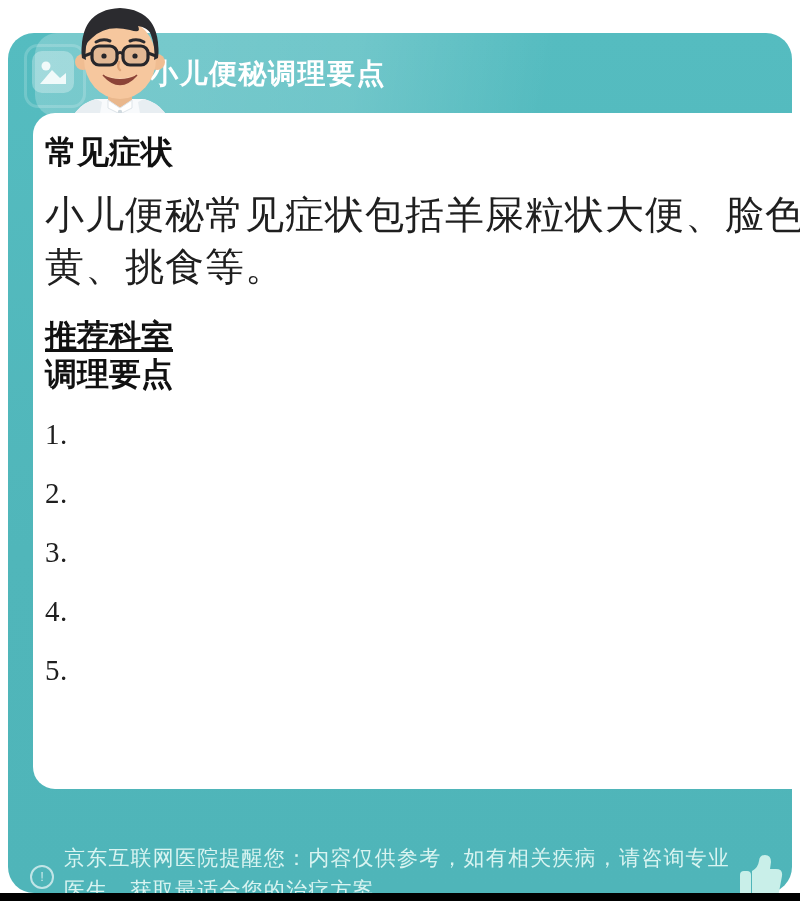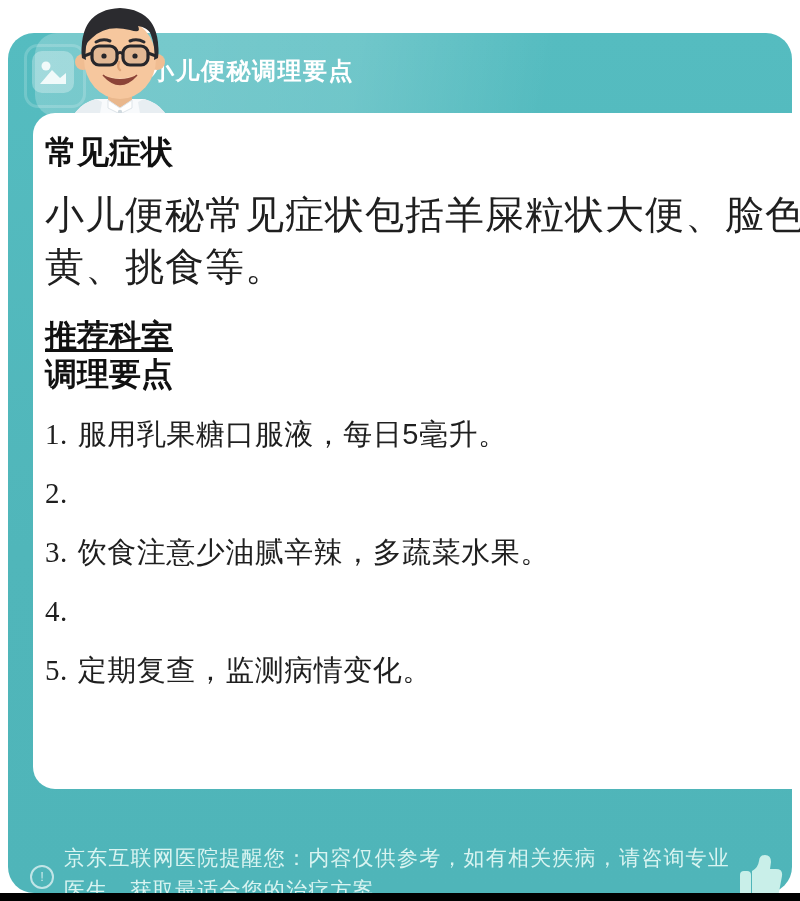--- a/index.html
+++ b/index.html
@@ -38,21 +38,21 @@
   .photo-icon{
     position:absolute;left:24px;top:18px;width:42px;height:42px;
     background:rgba(255,255,255,0.30);
     border-radius:10px;
   }
   .photo-icon svg{position:absolute;left:6px;top:7px;}
   
   .page-title{
     position:absolute;
     left:142px;top:22px;
-    font-size:24px;font-weight:bold;color:#ffffff;
+    font-size:28px;font-weight:bold;color:#ffffff;
     letter-spacing:1.5px;
   }
   
   .avatar{
     position:absolute;left:50px;top:4px;width:140px;height:132px;
     z-index:2;
   }
   
   .card{
     position:absolute;
@@ -207,33 +207,30 @@
     <h2 class="h1">常见症状</h2>
     <p class="p1">小儿便秘常见症状包括羊屎粒状大便、脸色黄、挑食等。</p>
 
     <h2 class="h2">推荐科室</h2>
 
     <h2 class="h3">调理要点</h2>
 
     <div class="list">
       <div class="list-item">
         <span class="list-num">1.</span>
-        <span class="list-text">服用乳果糖口服液，每日5毫升。</span>
       </div>
       <div class="list-item">
         <span class="list-num">2.</span>
       </div>
       <div class="list-item">
         <span class="list-num">3.</span>
-        <span class="list-text">饮食注意少油腻辛辣，多蔬菜水果。</span>
       </div>
       <div class="list-item">
         <span class="list-num">4.</span>
       </div>
       <div class="list-item">
         <span class="list-num">5.</span>
-        <span class="list-text">定期复查，监测病情变化。</span>
       </div>
     </div>
   </div>
 
   <div class="bottom-bar"></div>
 </div>
 
 </body></html>

